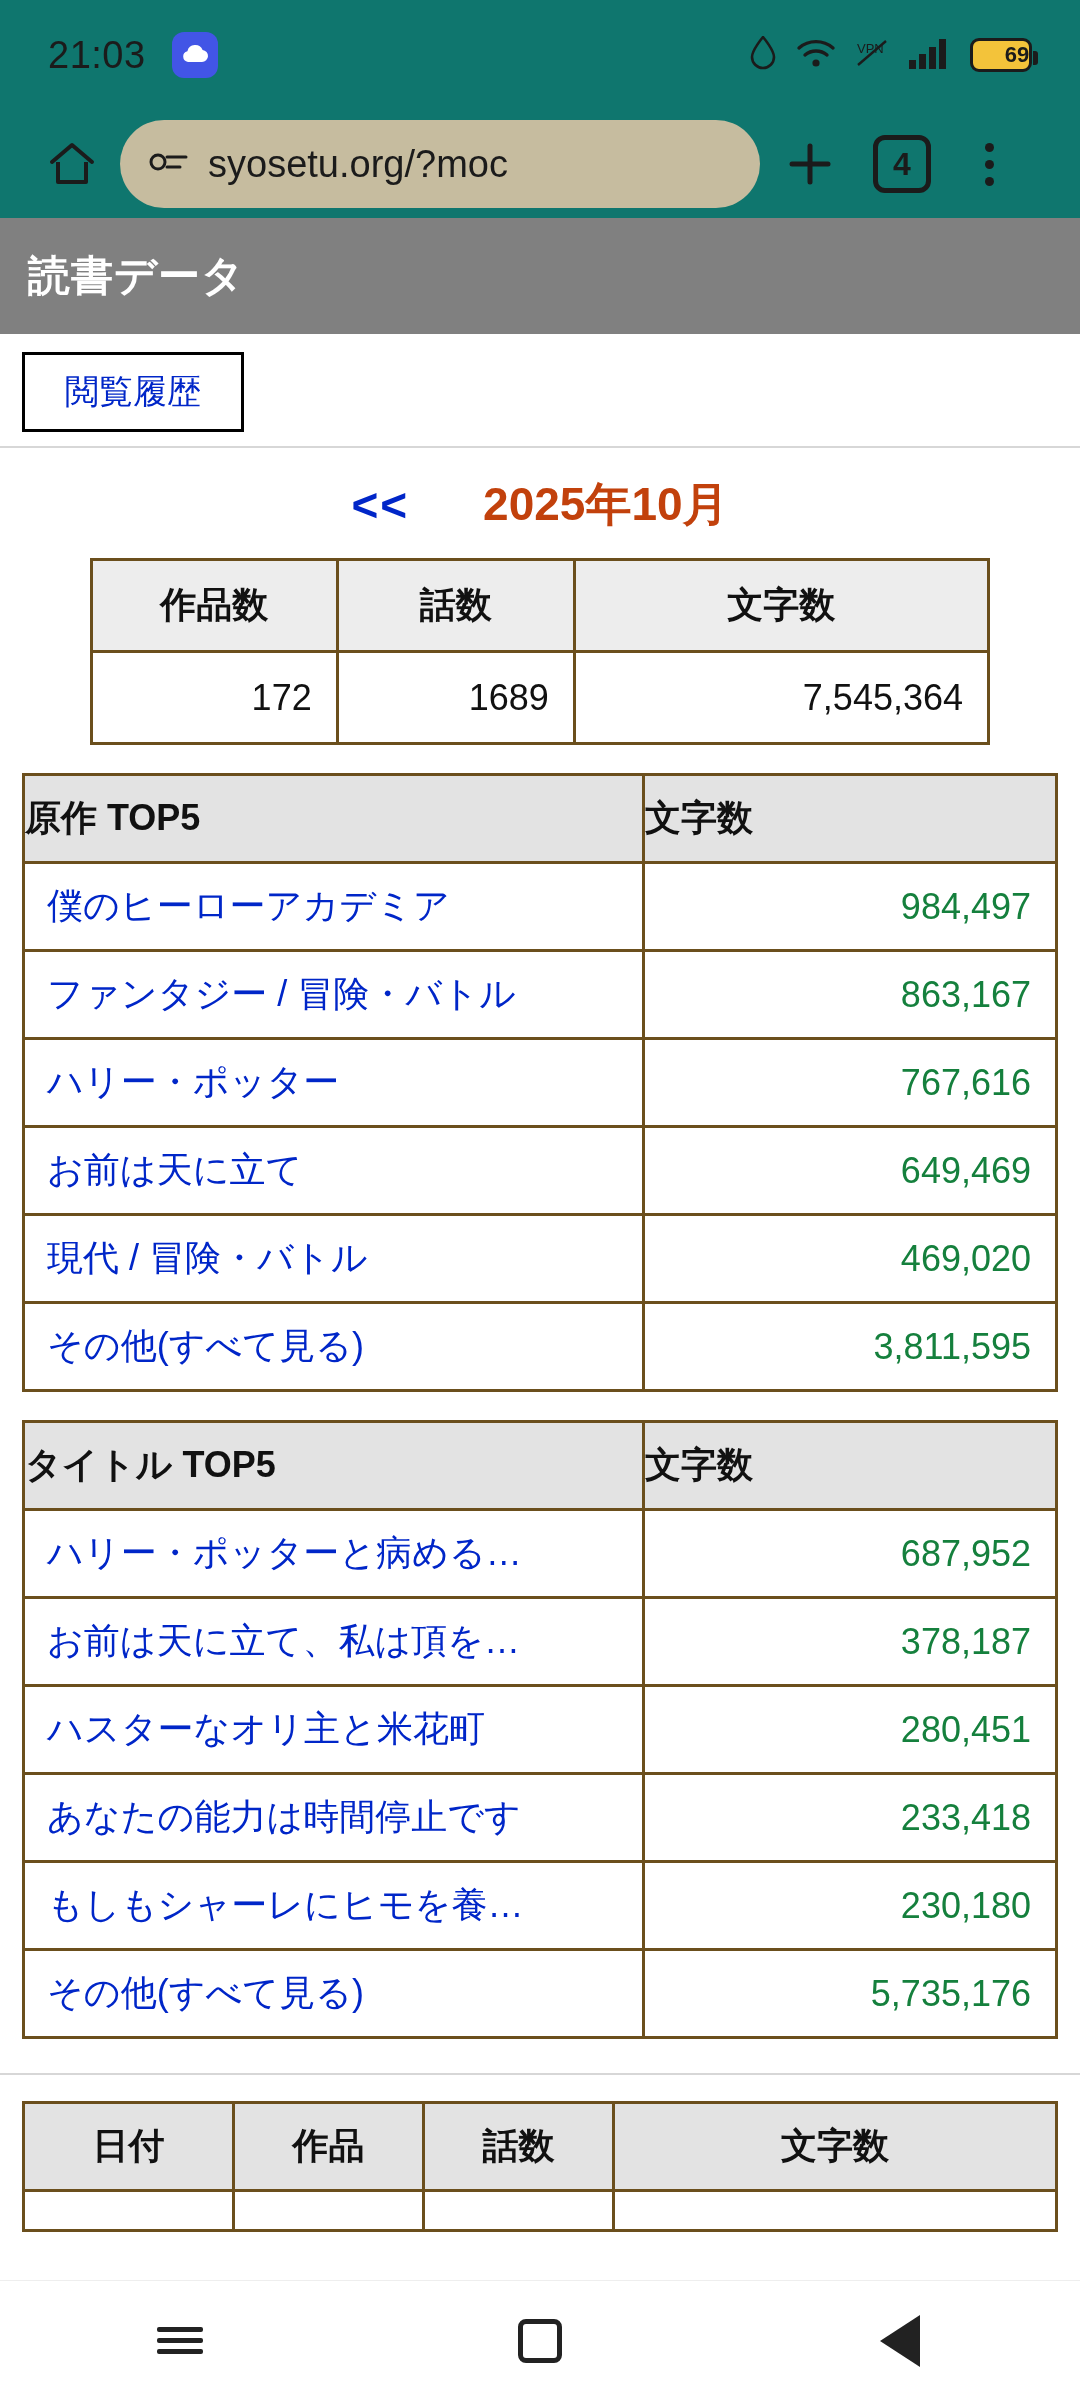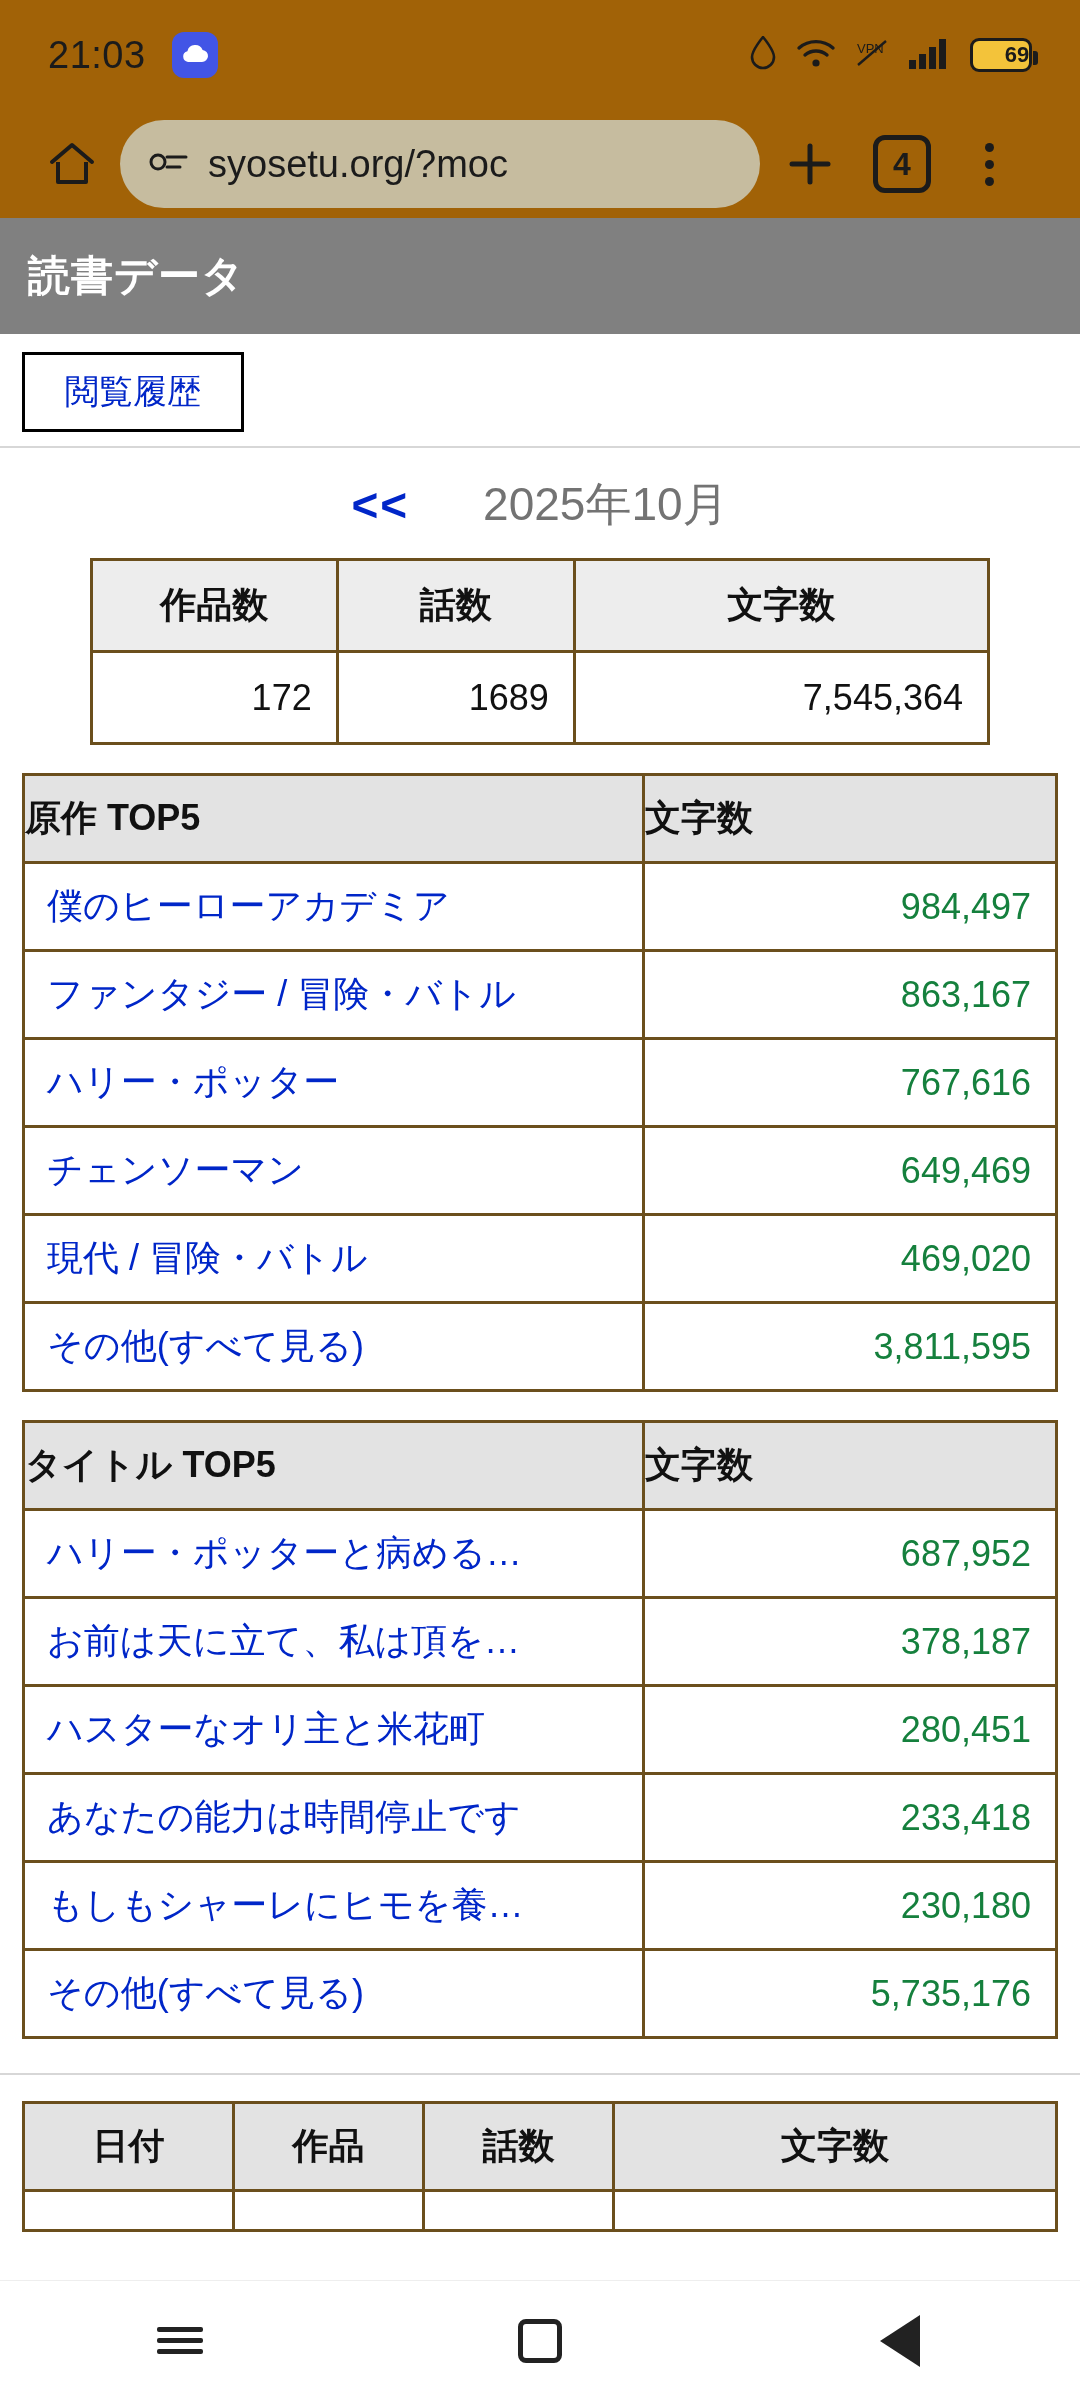--- a/index.html
+++ b/index.html
@@ -5,21 +5,21 @@
   * { box-sizing: border-box; margin: 0; padding: 0; }
   html, body {
     width: 1080px; height: 2400px;
     font-family: "Liberation Sans", "DejaVu Sans", sans-serif;
     background: #ffffff;
     overflow: hidden;
   }
   .screen { width: 1080px; height: 2400px; position: relative; display: flex; flex-direction: column; }
 
   
-  .browser-chrome { background: #a16207; width: 100%; }
+  .browser-chrome { background: #0f766e; width: 100%; }
   .status-bar {
     height: 110px; display: flex; align-items: center;
     padding: 0 48px; position: relative;
   }
   .status-time { font-size: 38px; color: #1b1b1b; font-weight: 400; letter-spacing: 0.5px; }
   .status-weather-icon {
     width: 46px; height: 46px; border-radius: 12px; background: #4255e6;
     margin-left: 26px; display: flex; align-items: center; justify-content: center;
   }
   .status-weather-icon svg { display: block; }
@@ -72,21 +72,21 @@
   .history-btn {
     display: inline-block; border: 3px solid #000; padding: 14px 40px;
     font-size: 34px; color: #0026c8; background: #fff;
   }
 
   .month-nav {
     display: flex; align-items: center; justify-content: center; gap: 34px;
     padding: 26px 0 22px 0;
   }
   .month-prev { color: #0026c8; font-size: 46px; font-weight: 700; letter-spacing: 2px; }
-  .month-label { color: #737373; font-size: 46px; font-weight: 400; margin-left: 40px; }
+  .month-label { color: #c2410c; font-size: 46px; font-weight: 700; margin-left: 40px; }
 
   table { border-collapse: collapse; }
 
   .summary-wrap { display: flex; justify-content: center; }
   table.summary { width: 900px; border: 3px solid #6b4f1d; }
   table.summary th, table.summary td {
     border: 3px solid #6b4f1d; height: 92px; font-size: 36px; color: #111;
   }
   table.summary th { background: #ededed; text-align: center; font-weight: 700; }
   table.summary td { text-align: right; padding-right: 24px; font-weight: 400; }
@@ -262,21 +262,21 @@
         </tr>
         <tr>
           <td class="name">ファンタジー / 冒険・バトル</td>
           <td class="num">863,167</td>
         </tr>
         <tr>
           <td class="name">ハリー・ポッター</td>
           <td class="num">767,616</td>
         </tr>
         <tr>
-          <td class="name">チェンソーマン</td>
+          <td class="name">お前は天に立て</td>
           <td class="num">649,469</td>
         </tr>
         <tr>
           <td class="name">現代 / 冒険・バトル</td>
           <td class="num">469,020</td>
         </tr>
         <tr>
           <td class="name">その他(すべて見る)</td>
           <td class="num">3,811,595</td>
         </tr>

